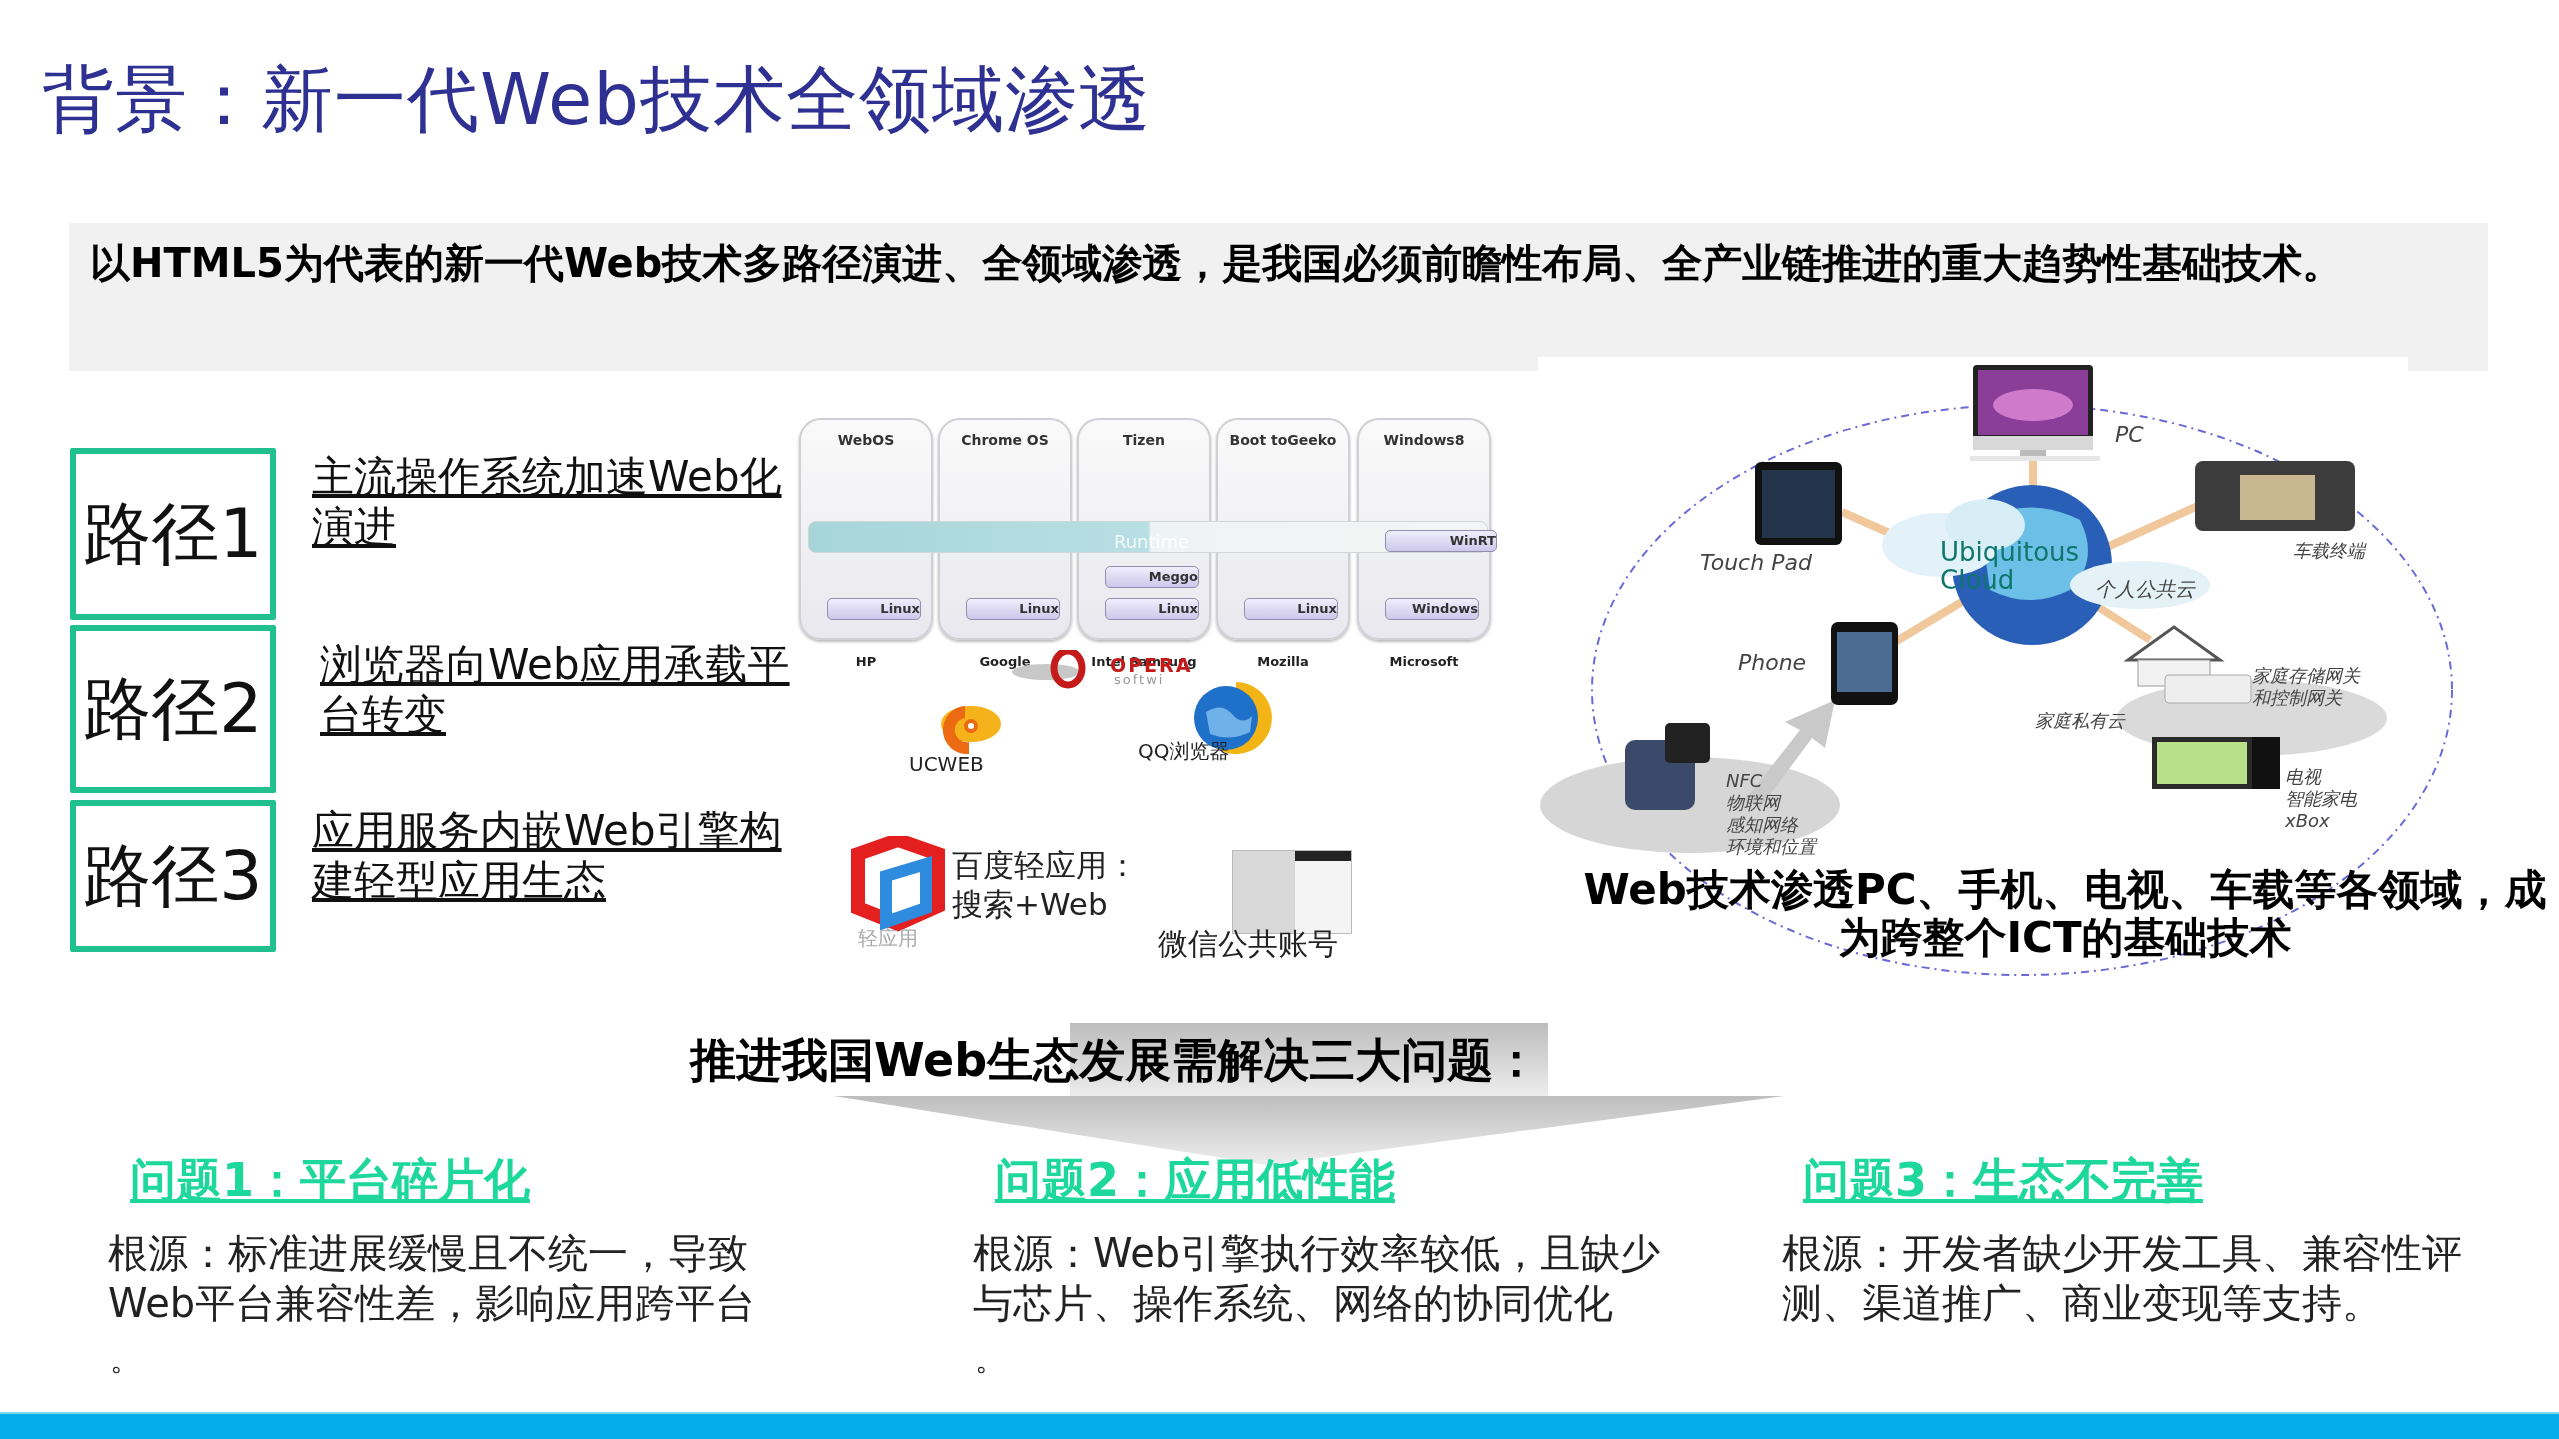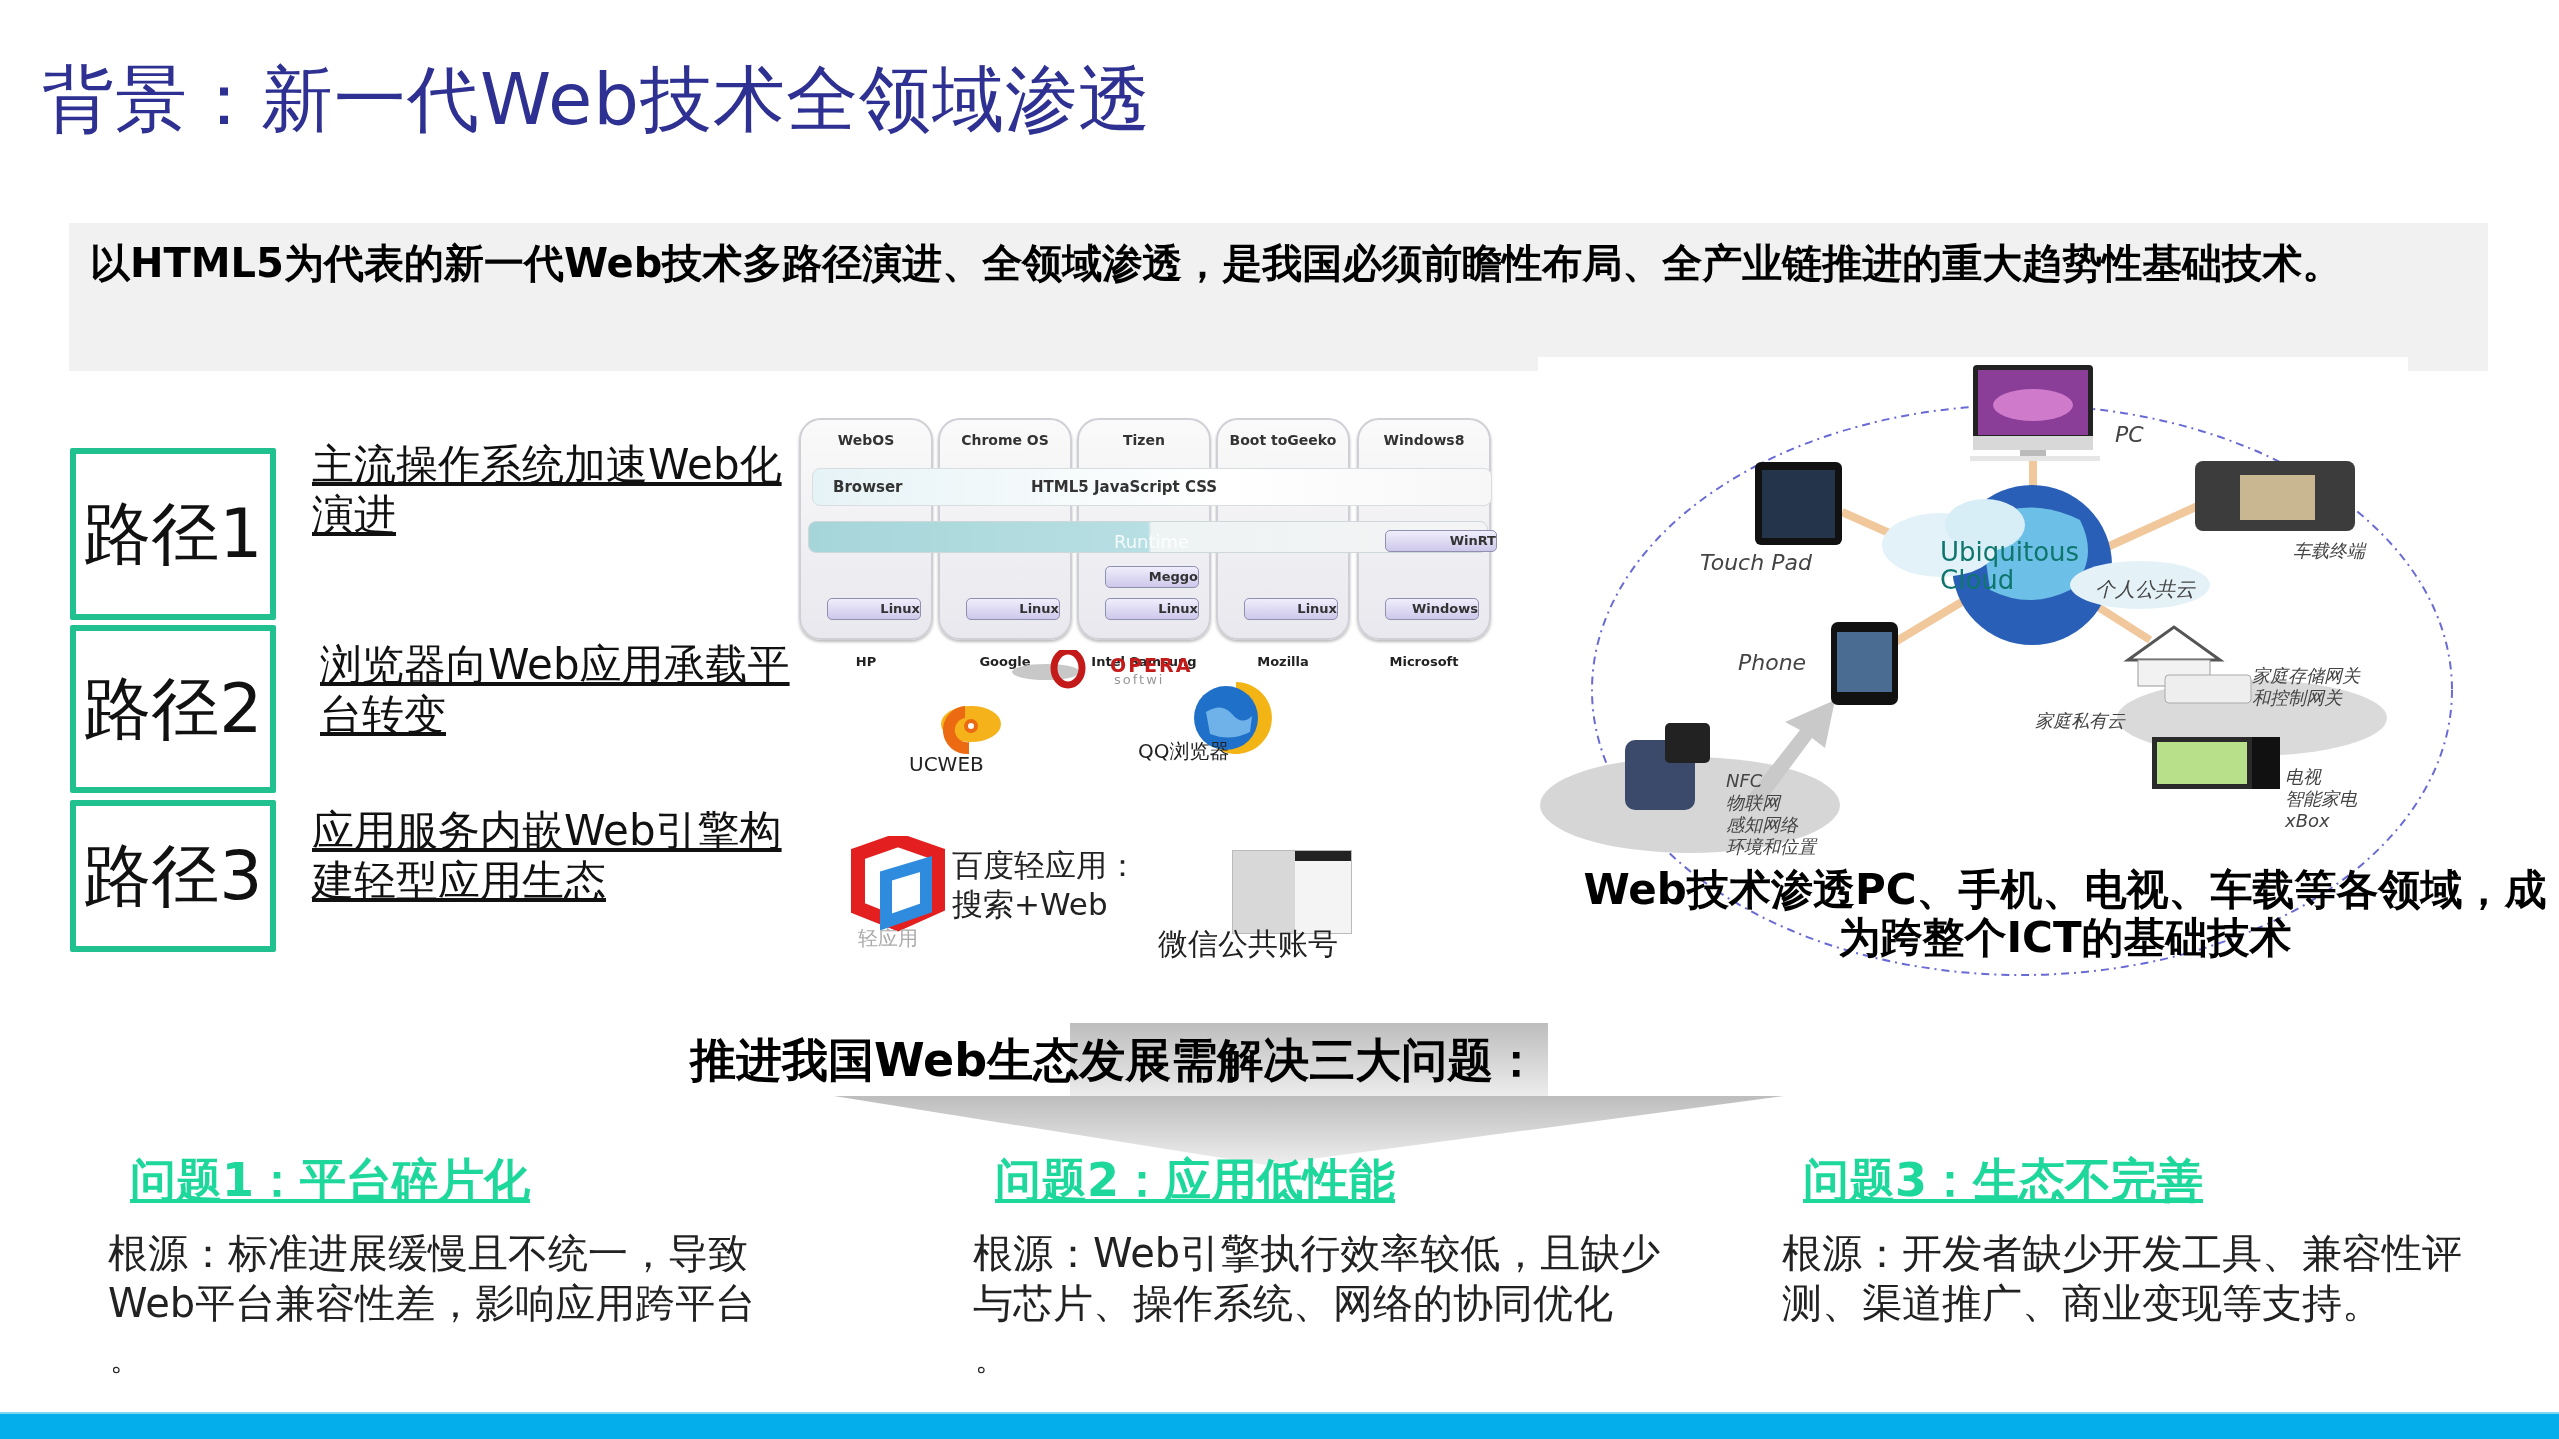--- a/index.html
+++ b/index.html
@@ -36,21 +36,21 @@
 <body>
 
 <div id="title" class="abs">背景：新一代Web技术全领域渗透</div>
 
 <div id="banner" class="abs"></div>
 <div id="banner-text" class="abs">以HTML5为代表的新一代Web技术多路径演进、全领域渗透，是我国必须前瞻性布局、全产业链推进的重大趋势性基础技术。</div>
 
 <div class="path-box" style="top:448px;height:172px;">
   <span>路径1</span>
 </div>
-<div class="path-desc" style="left:312px;top:440px;width:480px;">主流操作系统加速Web化演进</div>
+<div class="path-desc" style="left:312px;top:452px;width:480px;">主流操作系统加速Web化演进</div>
 
 <div class="path-box" style="top:625px;height:168px;">
   <span>路径2</span>
 </div>
 <div class="path-desc" style="left:320px;top:640px;width:480px;">浏览器向Web应用承载平台转变</div>
 
 <div class="path-box" style="top:800px;height:152px;">
   <span>路径3</span>
 </div>
 <div class="path-desc" style="left:312px;top:806px;width:480px;">应用服务内嵌Web引擎构建轻型应用生态</div>
@@ -69,24 +69,20 @@
     <div class="os-chip" style="top:146px;">Meggo</div>
     <div class="os-chip" style="top:178px;">Linux</div>
   </div>
   <div class="os-col" style="left:417px;">
     <div class="os-name">Boot toGeeko</div>
     <div class="os-chip" style="top:178px;">Linux</div>
   </div>
   <div class="os-col" style="left:558px;">
     <div class="os-name">Windows8</div>
     <div class="os-chip" style="top:178px;">Windows</div>
-  </div>
-  <div id="browser-bar" class="abs">
-    <span class="abs" style="left:20px;top:9px;">Browser</span>
-    <span class="abs" style="left:218px;top:9px;">HTML5 JavaScript CSS</span>
   </div>
   <div id="runtime-bar" class="abs">
     <span class="abs" style="left:305px;top:9px;opacity:.85;">Runtime</span>
     <div class="os-chip" style="left:560px;right:auto;width:110px;top:8px;color:#333;">WinRT</div>
   </div>
   <div class="os-vendor" style="left:0;">HP</div>
   <div class="os-vendor" style="left:139px;">Google</div>
   <div class="os-vendor" style="left:278px;">Intel Samsung</div>
   <div class="os-vendor" style="left:417px;">Mozilla</div>
   <div class="os-vendor" style="left:558px;">Microsoft</div>

